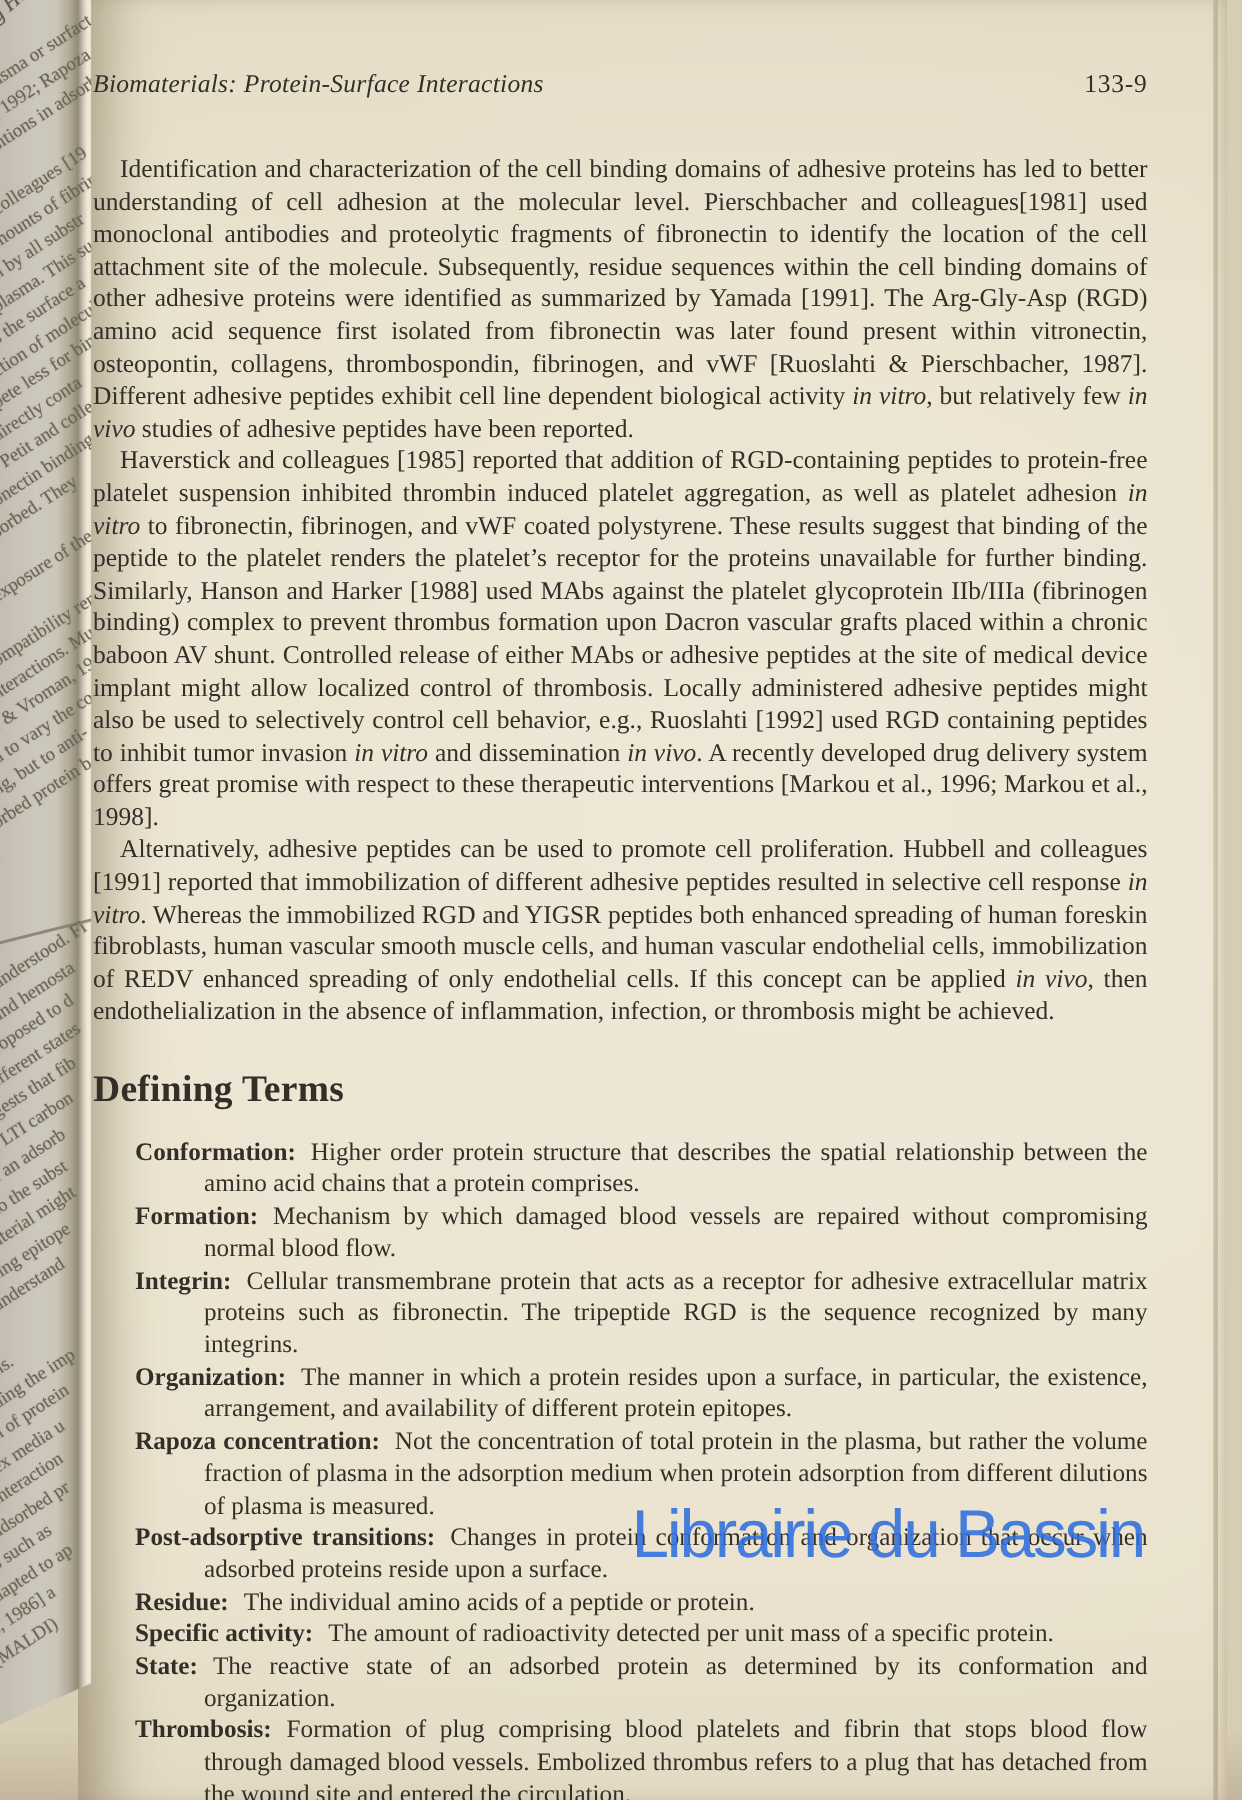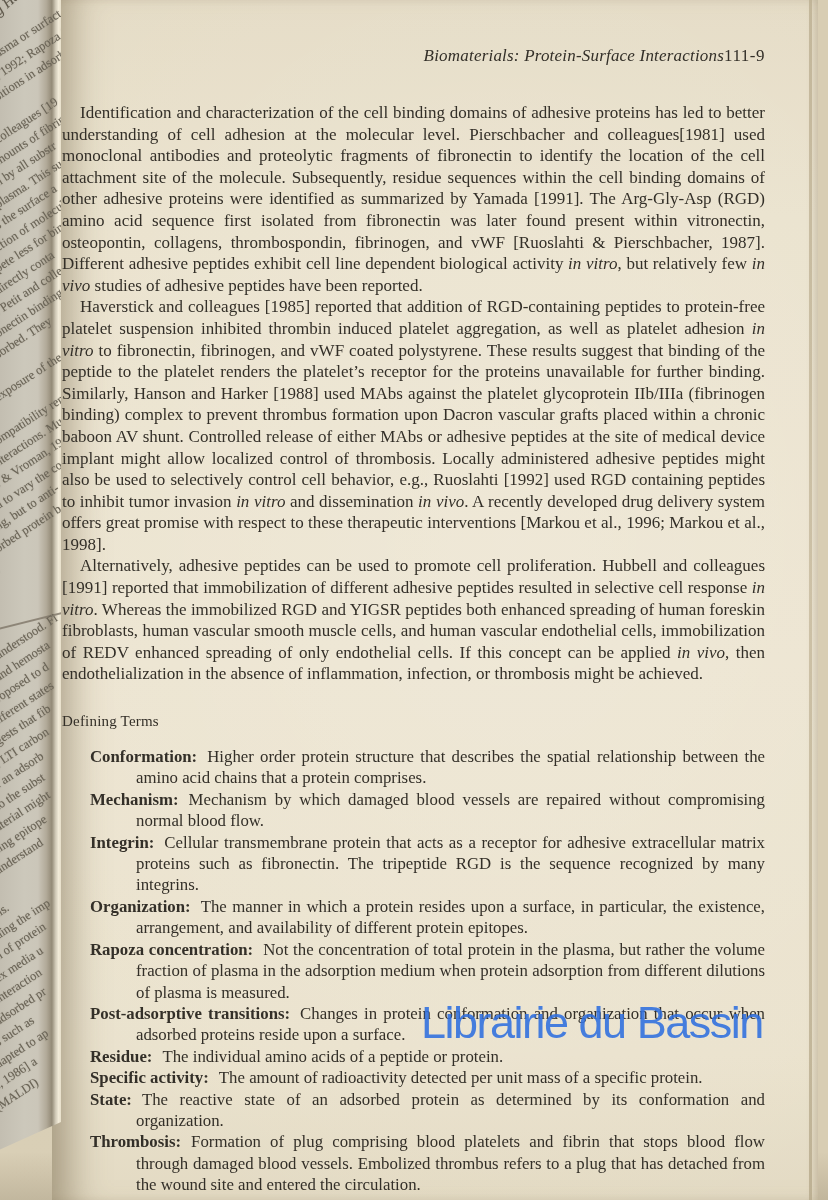--- a/index.html
+++ b/index.html
@@ -27,33 +27,33 @@
     background:linear-gradient(180deg,#b9ac8e,#c4b79a 50%,#b3a687);
     opacity:.75;
   }
   
   .content{
     position:absolute;left:10px;top:0;width:703px;height:1200px;
     padding:46px 0 0 0;
     color:#332f28;
   }
   .runhead{
-    display:flex;justify-content:flex-end;align-items:baseline;
+    display:flex;justify-content:space-between;align-items:baseline;
     margin:0 0 36px 0;
     font-size:17px;
   }
   .runhead .title{font-style:italic;letter-spacing:.2px;}
   .runhead .pageno{font-style:normal;letter-spacing:.5px;}
   .para{
     margin:0;font-size:17px;line-height:21.6px;text-align:justify;
     text-indent:18px;
   }
   .dt-heading{
     margin:28px 0 16px 0;
-    font-size:15px;font-weight:normal;letter-spacing:.2px;
+    font-size:25px;font-weight:bold;letter-spacing:.2px;
   }
   .def{
     margin:0;font-size:16.8px;line-height:21.4px;text-align:justify;
     padding-left:74px;text-indent:-46px;
   }
   .def .term{font-weight:bold;margin-right:10px;}
   
   .edge-strip{
     position:absolute;left:0;top:0;width:61px;height:1200px;z-index:3;
     background:
@@ -87,34 +87,34 @@
 <body>
 
 <div class="photo">
 
   <div class="page">
     <div class="page-right-edge"></div>
 
     <div class="content">
       <div class="runhead">
         <span class="title">Biomaterials: Protein-Surface Interactions</span>
-        <span class="pageno">111-9</span>
+        <span class="pageno">133-9</span>
       </div>
 
       <div id="paras">
           <p class="para">Identification and characterization of the cell binding domains of adhesive proteins has led to better understanding of cell adhesion at the molecular level. Pierschbacher and colleagues[1981] used monoclonal antibodies and proteolytic fragments of fibronectin to identify the location of the cell attachment site of the molecule. Subsequently, residue sequences within the cell binding domains of other adhesive proteins were identified as summarized by Yamada [1991]. The Arg-Gly-Asp (RGD) amino acid sequence first isolated from fibronectin was later found present within vitronectin, osteopontin, collagens, thrombospondin, fibrinogen, and vWF [Ruoslahti &amp; Pierschbacher, 1987]. Different adhesive peptides exhibit cell line dependent biological activity <i>in vitro</i>, but relatively few <i>in vivo</i> studies of adhesive peptides have been reported.</p>
           <p class="para">Haverstick and colleagues [1985] reported that addition of RGD-containing peptides to protein-free platelet suspension inhibited thrombin induced platelet aggregation, as well as platelet adhesion <i>in vitro</i> to fibronectin, fibrinogen, and vWF coated polystyrene. These results suggest that binding of the peptide to the platelet renders the platelet’s receptor for the proteins unavailable for further binding. Similarly, Hanson and Harker [1988] used MAbs against the platelet glycoprotein IIb/IIIa (fibrinogen binding) complex to prevent thrombus formation upon Dacron vascular grafts placed within a chronic baboon AV shunt. Controlled release of either MAbs or adhesive peptides at the site of medical device implant might allow localized control of thrombosis. Locally administered adhesive peptides might also be used to selectively control cell behavior, e.g., Ruoslahti [1992] used RGD containing peptides to inhibit tumor invasion <i>in vitro</i> and dissemination <i>in vivo</i>. A recently developed drug delivery system offers great promise with respect to these therapeutic interventions [Markou et al., 1996; Markou et al., 1998].</p>
           <p class="para">Alternatively, adhesive peptides can be used to promote cell proliferation. Hubbell and colleagues [1991] reported that immobilization of different adhesive peptides resulted in selective cell response <i>in vitro</i>. Whereas the immobilized RGD and YIGSR peptides both enhanced spreading of human foreskin fibroblasts, human vascular smooth muscle cells, and human vascular endothelial cells, immobilization of REDV enhanced spreading of only endothelial cells. If this concept can be applied <i>in vivo</i>, then endothelialization in the absence of inflammation, infection, or thrombosis might be achieved.</p>
         </div>
 
       <div class="dt-heading">Defining Terms</div>
 
       <div id="defs">
           <p class="def"><span class="term">Conformation:</span>Higher order protein structure that describes the spatial relationship between the amino acid chains that a protein comprises.</p>
-          <p class="def"><span class="term">Mechanism:</span>Mechanism by which damaged blood vessels are repaired without compromising normal blood flow.</p>
+          <p class="def"><span class="term">Formation:</span>Mechanism by which damaged blood vessels are repaired without compromising normal blood flow.</p>
           <p class="def"><span class="term">Integrin:</span>Cellular transmembrane protein that acts as a receptor for adhesive extracellular matrix proteins such as fibronectin. The tripeptide RGD is the sequence recognized by many integrins.</p>
           <p class="def"><span class="term">Organization:</span>The manner in which a protein resides upon a surface, in particular, the existence, arrangement, and availability of different protein epitopes.</p>
           <p class="def"><span class="term">Rapoza concentration:</span>Not the concentration of total protein in the plasma, but rather the volume fraction of plasma in the adsorption medium when protein adsorption from different dilutions of plasma is measured.</p>
           <p class="def"><span class="term">Post-adsorptive transitions:</span>Changes in protein conformation and organization that occur when adsorbed proteins reside upon a surface.</p>
           <p class="def"><span class="term">Residue:</span>The individual amino acids of a peptide or protein.</p>
           <p class="def"><span class="term">Specific activity:</span>The amount of radioactivity detected per unit mass of a specific protein.</p>
           <p class="def"><span class="term">State:</span>The reactive state of an adsorbed protein as determined by its conformation and organization.</p>
           <p class="def"><span class="term">Thrombosis:</span>Formation of plug comprising blood platelets and fibrin that stops blood flow through damaged blood vessels. Embolized thrombus refers to a plug that has detached from the wound site and entered the circulation.</p>
         </div>
     </div>

